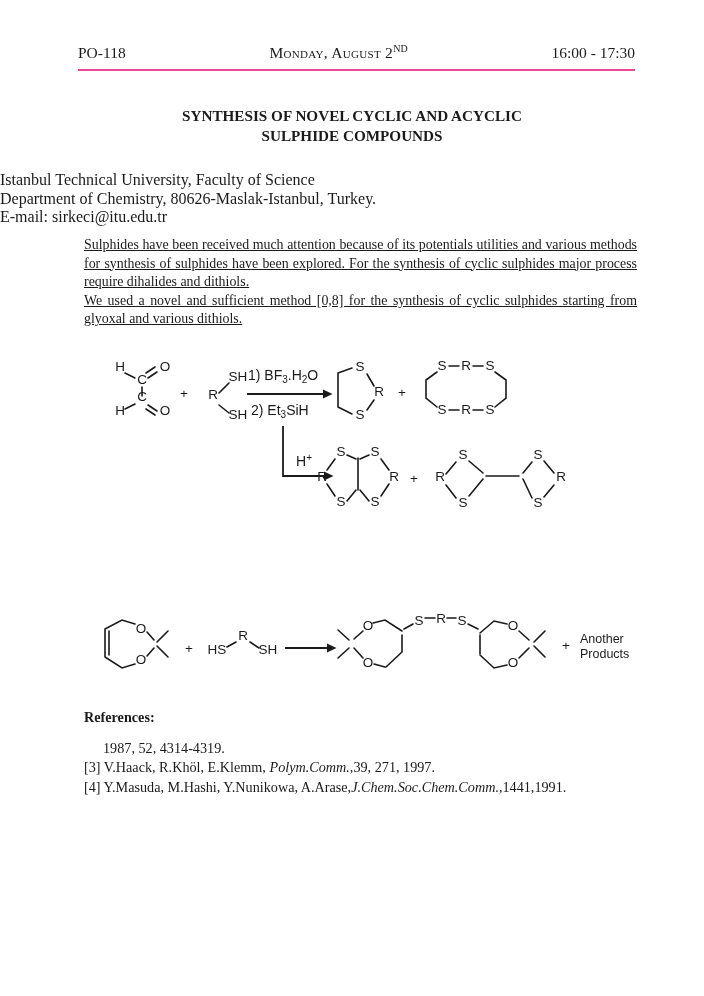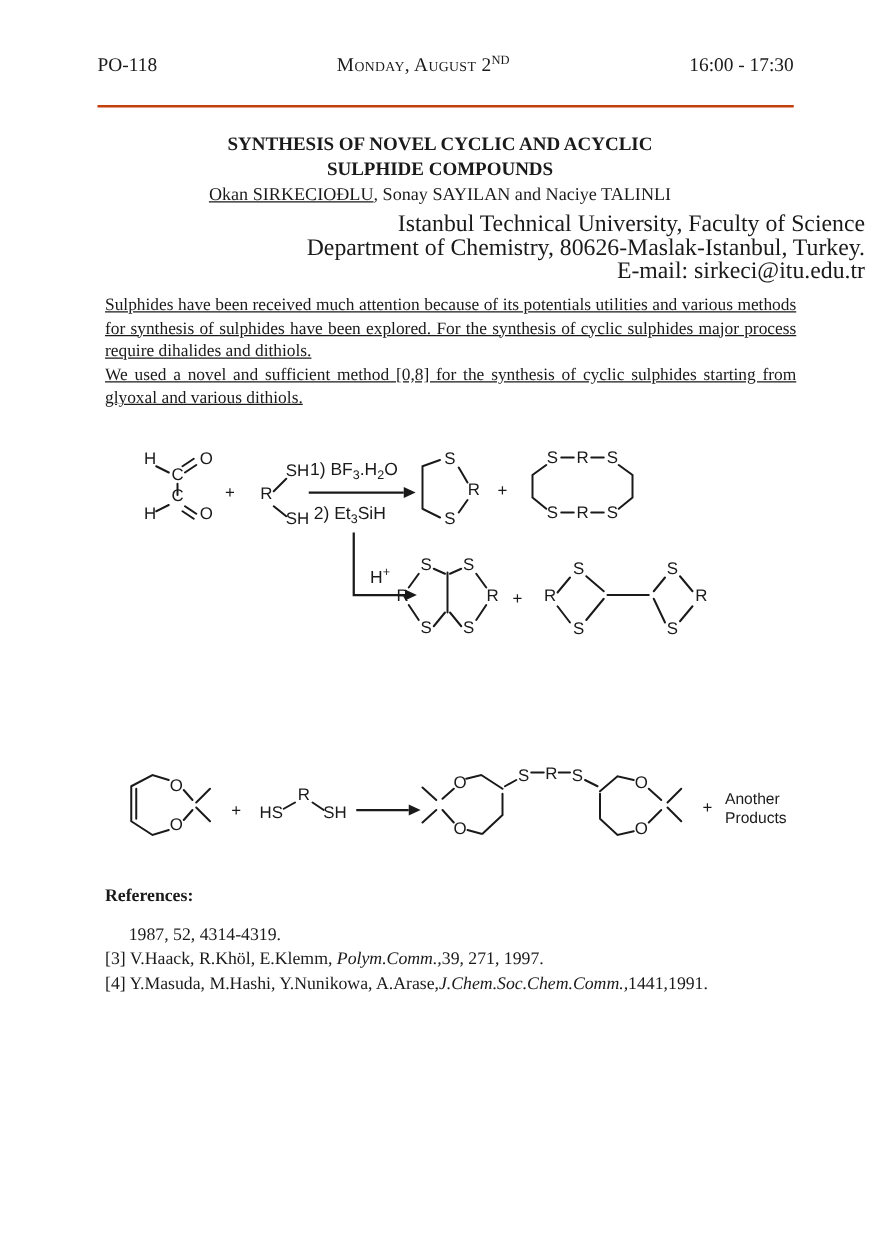--- a/index.html
+++ b/index.html
@@ -6,32 +6,32 @@
   #page{
     position:relative;width:704px;height:996px;background:#ffffff;
     font-family:"Liberation Serif",serif;color:#1a1a1a;overflow:hidden;
     margin:0 auto;
   }
   .abs{position:absolute;}
   
   #session-header{
     top:44px;left:78px;width:557px;
     display:flex;justify-content:space-between;align-items:baseline;
-    border-bottom:2px solid #c2410c;padding-bottom:22px;
+    border-bottom:2px solid #ec4899;padding-bottom:7px;
     font-size:15.5px;
   }
   .smallcaps{font-variant:small-caps;letter-spacing:.3px;}
   sup.ord{font-size:10px;vertical-align:super;line-height:0;}
   
   #title-block{top:106px;left:0;width:704px;text-align:center;
     font-weight:bold;font-size:15.2px;line-height:20px;}
   #authors-line{top:148px;left:0;width:704px;text-align:center;font-size:14.5px;}
   .u{text-decoration:underline;}
-  #affiliation-block{top:171px;left:0;width:692px;text-align:right;
-    font-size:19px;line-height:18.5px;}
+  #affiliation-block{top:171px;left:0;width:692px;text-align:left;
+    font-size:16px;line-height:18.5px;}
   
   .para{font-size:13.9px;line-height:18.6px;text-align:justify;width:553px;left:84px;}
   #abstract-block{top:236px;text-decoration:underline;}
   #paragraph-3{top:542px;}
   
   .scheme{left:80px;}
   #scheme-1{top:340px;}
   #scheme-2{top:597px;}
   .bond{stroke:#1a1a1a;stroke-width:1.6;fill:none;stroke-linecap:round;}
   .arrowline{stroke:#1a1a1a;stroke-width:1.8;fill:none;}
@@ -55,23 +55,20 @@
     <span>PO-118</span>
     <span><span class="smallcaps">Monday, August 2</span><sup class="ord">ND</sup></span>
     <span>16:00 - 17:30</span>
   </div>
 
   <div id="title-block" class="abs">
     <div>SYNTHESIS OF NOVEL CYCLIC AND ACYCLIC</div>
     <div>SULPHIDE COMPOUNDS</div>
   </div>
 
-  <div id="authors-line" class="abs">
-    <span class="u">Okan SIRKECIOĐLU</span><span>, Sonay SAYILAN and Naciye TALINLI</span>
-  </div>
 
   <div id="affiliation-block" class="abs">
     <div>Istanbul Technical University, Faculty of Science</div>
     <div>Department of Chemistry, 80626-Maslak-Istanbul, Turkey.</div>
     <div>E-mail: sirkeci@itu.edu.tr</div>
   </div>
 
   <div id="abstract-block" class="abs para">
     <div>Sulphides have been received much attention because of its potentials utilities and various methods for synthesis of sulphides have been explored. For the synthesis of cyclic sulphides major process require dihalides and dithiols.</div>
     <div>We used a novel and sufficient method [0,8] for the synthesis of cyclic sulphides starting from glyoxal and various dithiols.</div>

